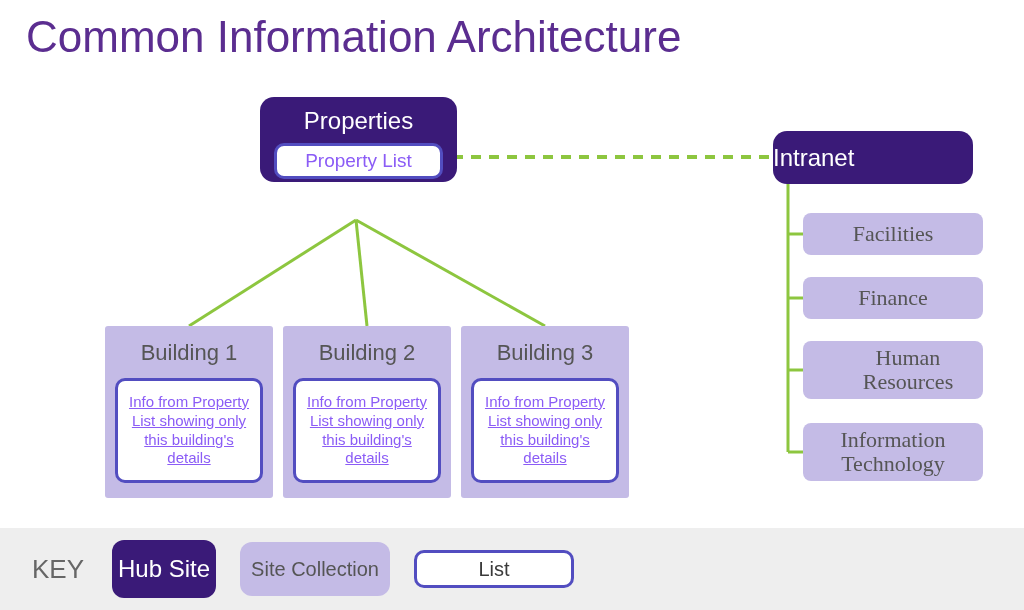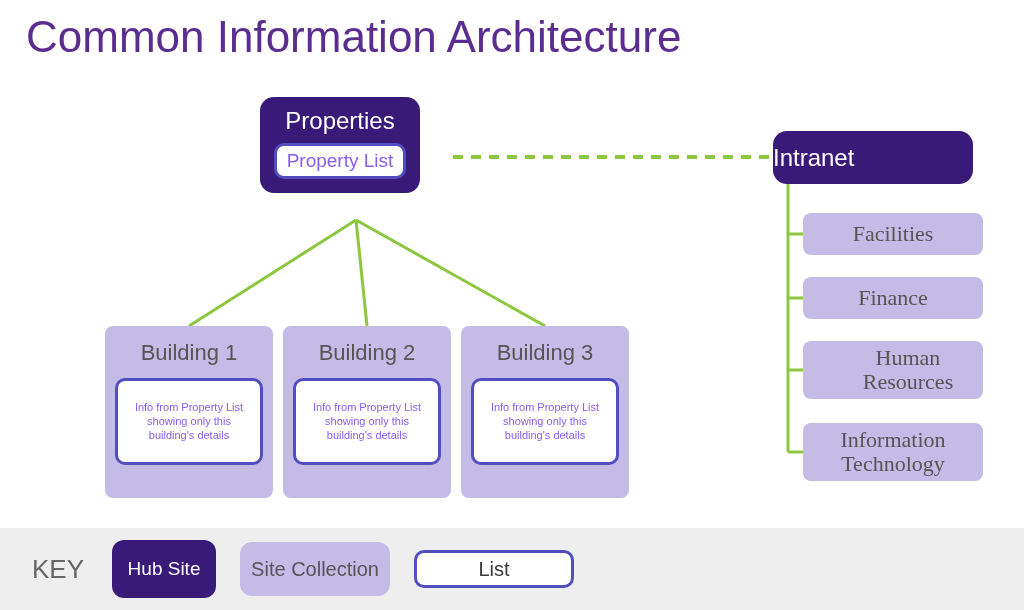--- a/index.html
+++ b/index.html
@@ -29,22 +29,22 @@
   
   .hub {
     position: absolute;
     background: #3a1a78;
     border-radius: 14px;
     color: #fff;
     text-align: center;
   }
   .hub-properties {
     top: 97px; left: 260px;
-    width: 160px;
-    padding: 10px 14px 14px 14px;
+    width: 197px;
+    padding: 10px 14px 3px 14px;
   }
   .hub-properties .label {
     font-size: 24px;
     font-weight: 400;
     margin-bottom: 8px;
   }
   .list-chip {
     background: #fff;
     color: #8b5cf6;
     border: 3px solid #524dc0;
@@ -59,34 +59,35 @@
     display: flex; align-items: center; justify-content: flex-start;
     font-size: 24px;
   }
   
   .site {
     position: absolute;
     top: 326px;
     width: 168px;
     height: 172px;
     background: #c4bbe6;
-    border-radius: 8px;
+    border-radius: 3px;
     padding: 10px 10px 12px 10px;
     text-align: center;
   }
   .site .name {
     font-size: 22px;
     color: #555;
     font-weight: 400;
     margin: 4px 0 12px 0;
   }
   .site .list-chip {
-    font-size: 11px;
-    padding: 20px 6px;
+    font-size: 15px;
+    padding: 12px 6px;
     line-height: 1.25;
+    text-decoration: underline;
   }
   .b1 { left: 105px; }
   .b2 { left: 283px; }
   .b3 { left: 461px; }
   
   .navitem {
     position: absolute;
     left: 803px;
     width: 180px;
     background: #c4bbe6;
@@ -121,21 +122,21 @@
     color: #666;
     font-weight: 300;
     margin-right: 4px;
   }
   .key-hub {
     background: #3a1a78;
     color: #fff;
     border-radius: 12px;
     width: 104px; height: 58px;
     display:flex;align-items:center;justify-content:center;
-    font-size: 19px; line-height: 1.1; text-align:center;
+    font-size: 24px; line-height: 1.1; text-align:center;
   }
   .key-site {
     background: #c4bbe6;
     color: #555;
     border-radius: 12px;
     width: 150px; height: 54px;
     display:flex;align-items:center;justify-content:center;
     font-size: 20px; line-height:1.1; text-align:center;
   }
   .key-list {

